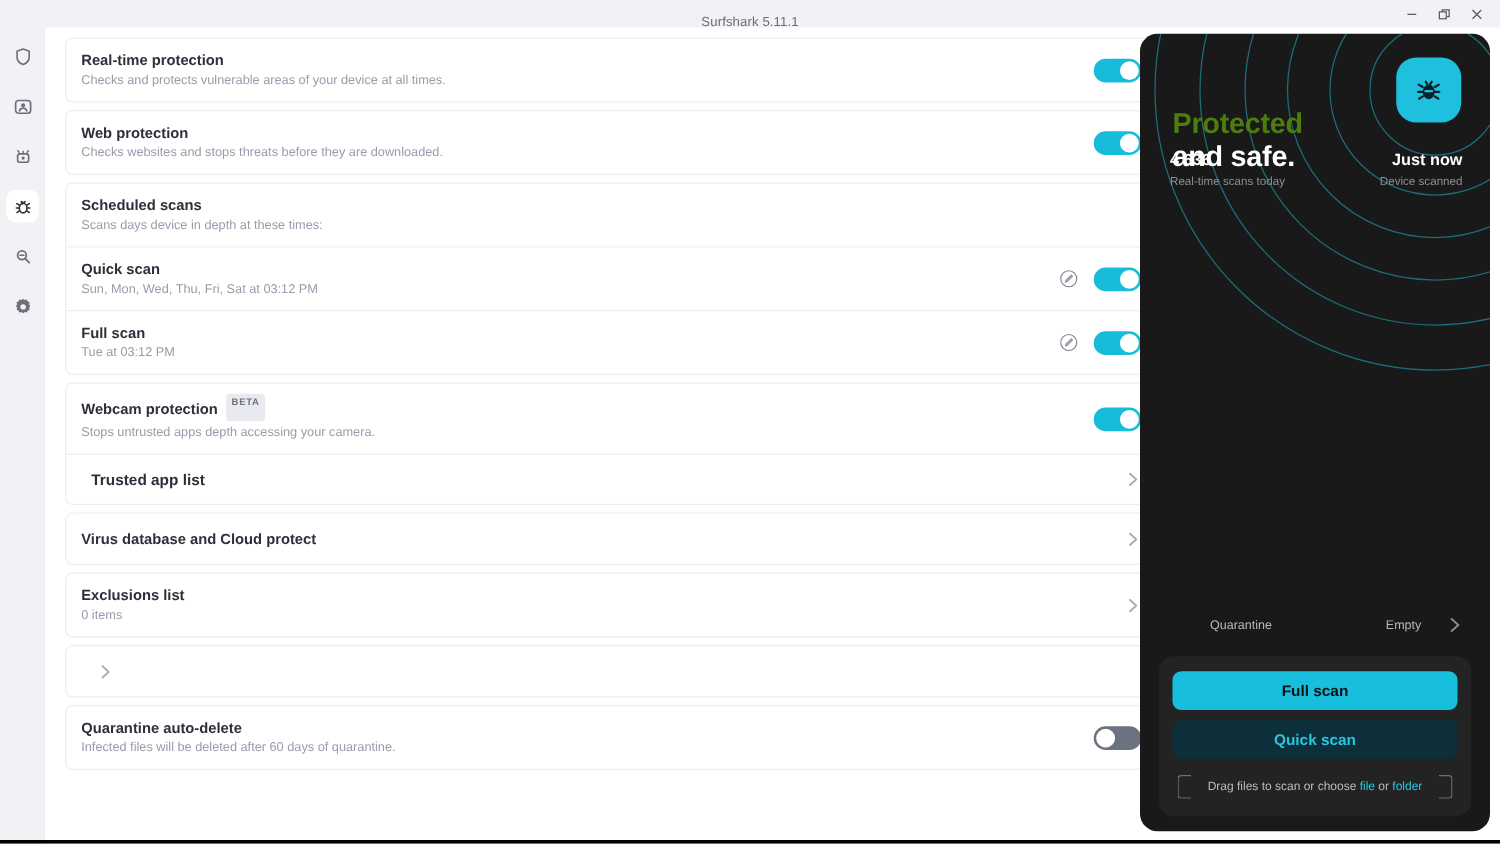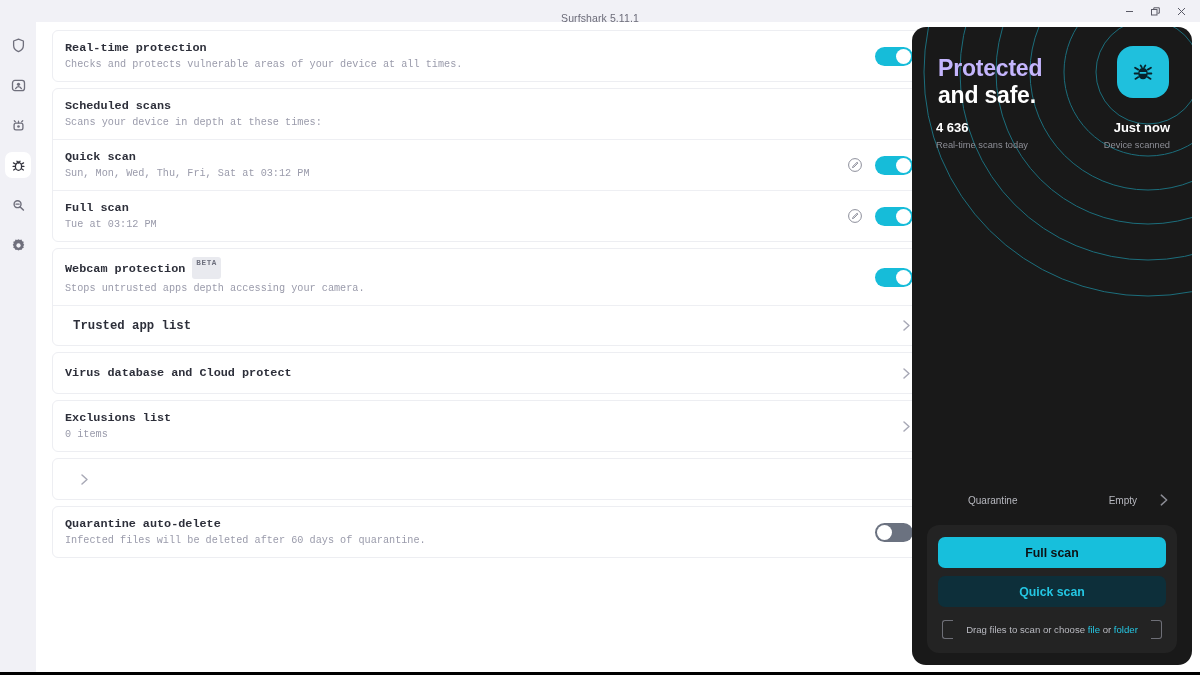--- a/index.html
+++ b/index.html
@@ -47,21 +47,20 @@
   }
   .rail-item.active { background: #ffffff; color: #33333d; }
   .rail-item svg { display: block; }
 
   
   .main {
     position: absolute; left: 36px; top: 22px; width: 1164px; height: 651px;
     background: #ffffff;
     padding: 10px 0 0 0;
     overflow: hidden;
-    font-family: Liberation Mono, monospace;
   }
   .col {
     position: absolute; left: 16px; top: 8px; width: 880px;
   }
 
   .card {
     background: #ffffff;
     border: 1px solid #edeef2;
     border-radius: 6px;
     margin-bottom: 6px;
@@ -121,22 +120,23 @@
   
   .panel {
     position: absolute; left: 912px; top: 27px; width: 280px; height: 638px;
     background: #191919; border-radius: 14px; overflow: hidden;
   }
   .rings { position: absolute; inset: 0; }
   .panel-inner { position: relative; z-index: 2; height: 100%; }
 
   .hero { position: absolute; left: 26px; top: 28px; }
   .hero-line1 {
-    font-size: 23px; font-weight: bold; color: #c4b5fd; line-height: 27px;
+    font-size: 23px; font-weight: bold; color: #4d7c0f; line-height: 27px;
     letter-spacing: -.2px;
+    margin-top: 30px;
   }
   .hero-line2 {
     font-size: 23px; font-weight: bold; color: #ffffff; line-height: 27px;
     letter-spacing: -.2px;
   }
 
   .bug-badge {
     position: absolute; right: 23px; top: 19px;
     width: 52px; height: 52px; border-radius: 16px; background: #1fc0dd;
     display: flex; align-items: center; justify-content: center;
@@ -275,26 +275,37 @@
           <div class="row-texts">
             <div class="row-title">Real-time protection</div>
             <div class="row-sub">Checks and protects vulnerable areas of your device at all times.</div>
           </div>
           <div class="toggle">
               <div class="knob"></div>
             </div>
         </div>
       </div>
 
+      <div class="card">
+        <div class="row">
+          <div class="row-texts">
+            <div class="row-title">Web protection</div>
+            <div class="row-sub">Checks websites and stops threats before they are downloaded.</div>
+          </div>
+          <div class="toggle">
+              <div class="knob"></div>
+            </div>
+        </div>
+      </div>
 
       <div class="card">
         <div class="row">
           <div class="row-texts">
             <div class="row-title">Scheduled scans</div>
-            <div class="row-sub">Scans your device in depth at these times:</div>
+            <div class="row-sub">Scans days device in depth at these times:</div>
           </div>
         </div>
 
         <div class="row">
           <div class="row-texts">
             <div class="row-title">Quick scan</div>
             <div class="row-sub">Sun, Mon, Wed, Thu, Fri, Sat at 03:12 PM</div>
           </div>
           <div class="edit-icon">
             <svg width="16" height="16" viewBox="0 0 18 18">

